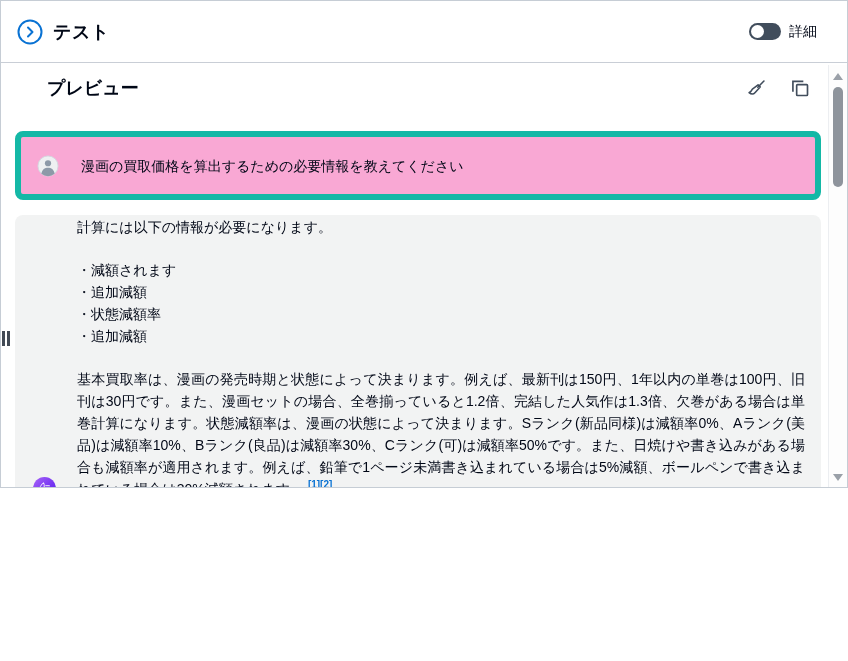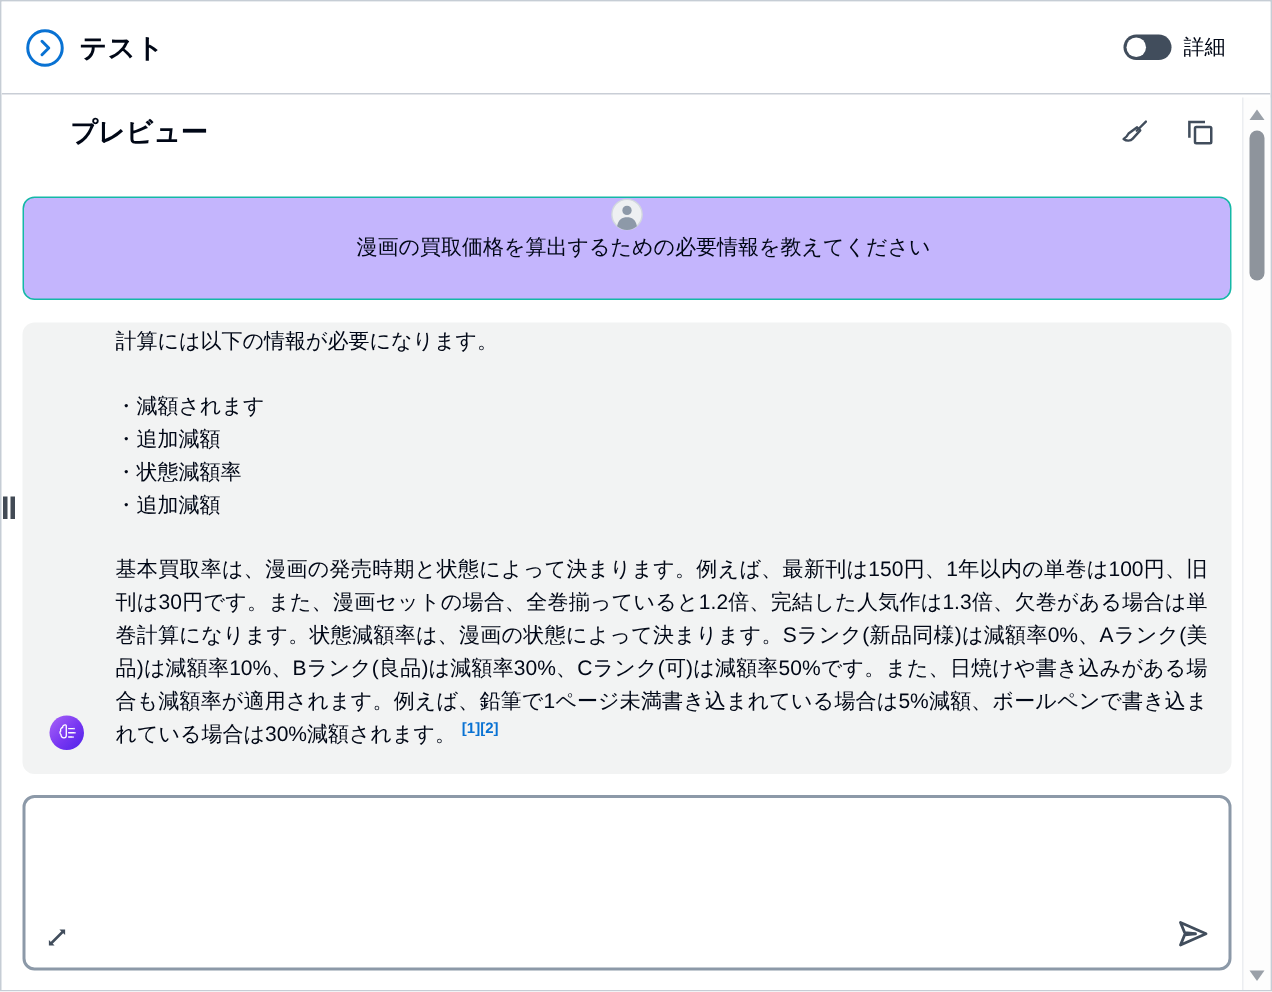--- a/index.html
+++ b/index.html
@@ -1,19 +1,19 @@
 <!DOCTYPE html>
 <html><head>
 <meta charset="utf-8">
 <style>
   html,body{margin:0;padding:0;background:#fff;}
   *{box-sizing:border-box;}
   body{font-family:"Liberation Sans","DejaVu Sans",sans-serif;color:#000716;}
 
-  .app{position:relative;width:848px;height:661px;background:#ffffff;
+  .app{position:relative;width:848px;height:488px;background:#ffffff;
        border:1px solid #c6cdd5;overflow:hidden;}
 
   
   .header{position:absolute;top:0;left:0;right:0;height:62px;
           display:flex;align-items:center;padding:0 30px 0 16px;
           border-bottom:1px solid #c9ced6;background:#fff;}
   .expand-circle{width:26px;height:26px;flex:0 0 auto;display:block;}
   .header-title{font-size:18px;font-weight:700;margin-left:10px;letter-spacing:.5px;}
   .header-right{margin-left:auto;display:flex;align-items:center;gap:8px;text-align:center;}
   .toggle{width:32px;height:17px;border-radius:9px;background:#414d5c;position:relative;cursor:pointer;}
@@ -22,22 +22,22 @@
 
   
   .preview-row{position:absolute;top:74px;left:14px;right:36px;height:26px;
                display:flex;align-items:center;}
   .preview-title{font-size:18px;font-weight:700;margin-left:32px;}
   .preview-actions{margin-left:auto;display:flex;align-items:center;gap:22px;}
   .action-btn{width:22px;height:22px;display:flex;align-items:center;justify-content:center;cursor:pointer;background:none;border:none;padding:0;}
 
   
   .user-card{position:absolute;top:130px;left:14px;width:806px;height:69px;
-             background:#c4b5fd;border:1px solid #14b8a6;border-radius:8px;
-             display:flex;align-items:center;padding:0 16px;flex-direction:column;}
+             background:#f9a8d4;border:6px solid #14b8a6;border-radius:8px;
+             display:flex;align-items:center;padding:0 16px;}
   .avatar{width:22px;height:22px;flex:0 0 auto;}
   .user-text{margin-left:22px;font-size:14px;line-height:20px;}
 
   .assistant-card{position:absolute;top:214px;left:14px;width:806px;height:301px;
                   background:#f2f3f3;border-radius:8px;padding:17px 16px 16px 18px;
                   display:flex;align-items:flex-end;}
   .bot-icon{width:23px;height:23px;flex:0 0 auto;border-radius:50%;
             background:linear-gradient(135deg,#a964f7 0%,#7736f2 55%,#4f23e8 100%);
             display:flex;align-items:center;justify-content:center;}
   .assistant-body{margin-left:21px;font-size:14px;line-height:22px;width:728px;}

